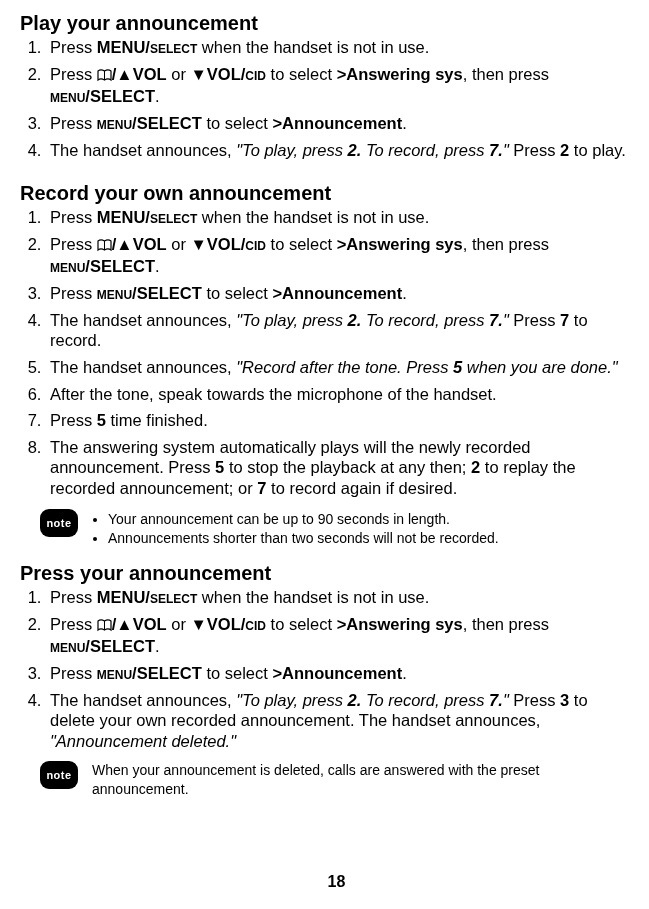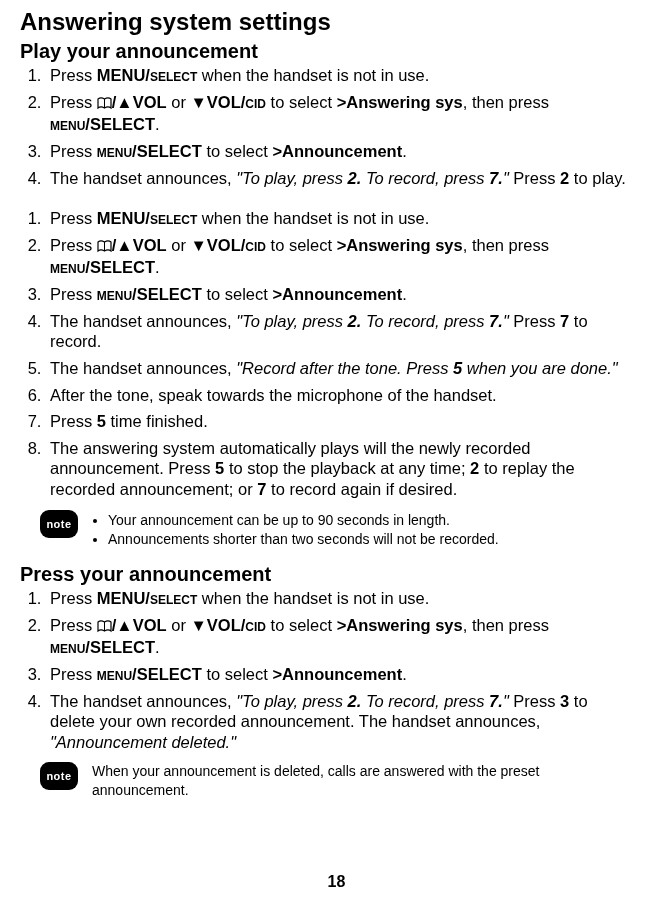--- a/index.html
+++ b/index.html
@@ -87,21 +87,20 @@
     font-weight: bold;
     font-size: 16px;
   }
   .spacer { height: 8px; }
 </style>
 </head>
 <body>
 
 <div class="page">
 
-  <h1 class="title">Answering system settings</h1>
 
   <h2 class="section">Play your announcement</h2>
   <ol>
     <li>
       <span>Press </span><span class="b">MENU/</span><span class="b sc">SELECT</span><span> when the handset is not in use.</span>
     </li>
     <li>
       <span>Press </span><span class="book-icon"><svg width="15" height="13" viewBox="0 0 15 13">
             <path d="M1 2 C3 0.5 5 0.5 7.5 2 C10 0.5 12 0.5 14 2 L14 11 C12 9.5 10 9.5 7.5 11 C5 9.5 3 9.5 1 11 Z" fill="none" stroke="#000" stroke-width="1.2"></path>
             <line x1="7.5" y1="2" x2="7.5" y2="11" stroke="#000" stroke-width="1"></line>
@@ -110,20 +109,21 @@
     <li>
       <span>Press </span><span class="b sc">MENU</span><span class="b">/SELECT</span><span> to select </span><span class="b">&gt;Announcement</span><span>.</span>
     </li>
     <li>
       <span>The handset announces, </span><span class="i">"To play, press </span><span class="bi">2.</span><span class="i"> To record, press </span><span class="bi">7.</span><span class="i">"</span><span>  Press </span><span class="b">2</span><span> to play.</span>
     </li>
   </ol>
 
   <div class="spacer"></div>
 
+  <h2 class="section">Record your own announcement</h2>
   <ol>
     <li>
       <span>Press </span><span class="b">MENU/</span><span class="b sc">SELECT</span><span> when the handset is not in use.</span>
     </li>
     <li>
       <span>Press </span><span class="book-icon"><svg width="15" height="13" viewBox="0 0 15 13">
             <path d="M1 2 C3 0.5 5 0.5 7.5 2 C10 0.5 12 0.5 14 2 L14 11 C12 9.5 10 9.5 7.5 11 C5 9.5 3 9.5 1 11 Z" fill="none" stroke="#000" stroke-width="1.2"></path>
             <line x1="7.5" y1="2" x2="7.5" y2="11" stroke="#000" stroke-width="1"></line>
           </svg></span><span class="b">/</span><span class="b tri-up">▲</span><span class="b">VOL</span><span> or </span><span class="b tri-down">▼</span><span class="b">VOL/</span><span class="b sc">CID</span><span> to select </span><span class="b">&gt;Answering sys</span><span>, then press </span><span class="b sc">MENU</span><span class="b">/SELECT</span><span>.</span>
     </li>
@@ -134,21 +134,21 @@
       <span>The handset announces, </span><span class="i">"To play, press </span><span class="bi">2.</span><span class="i"> To record, press </span><span class="bi">7.</span><span class="i">"</span><span>  Press </span><span class="b">7</span><span> to record.</span>
     </li>
     <li>
       <span>The handset announces, </span><span class="i">"Record after the tone. Press </span><span class="bi">5</span><span class="i"> when you are done."</span>
     </li>
     <li>After the tone, speak towards the microphone of the handset.</li>
     <li>
       <span>Press </span><span class="b">5</span><span> time finished.</span>
     </li>
     <li>
-      <span>The answering system automatically plays will the newly recorded announcement. Press </span><span class="b">5</span><span> to stop the playback at any time; </span><span class="b">2</span><span> to replay the recorded announcement; or </span><span class="b">7</span><span> to record again if desired.</span>
+      <span>The answering system automatically plays will the newly recorded announcement. Press </span><span class="b">5</span><span> to stop the playback at any then; </span><span class="b">2</span><span> to replay the recorded announcement; or </span><span class="b">7</span><span> to record again if desired.</span>
     </li>
   </ol>
 
   <div class="notebox">
     <div class="note-icon">note</div>
     <div class="note-content">
       <ul>
         <li>Your announcement can be up to 90 seconds in length.</li>
         <li>Announcements shorter than two seconds will not be recorded.</li>
       </ul>

